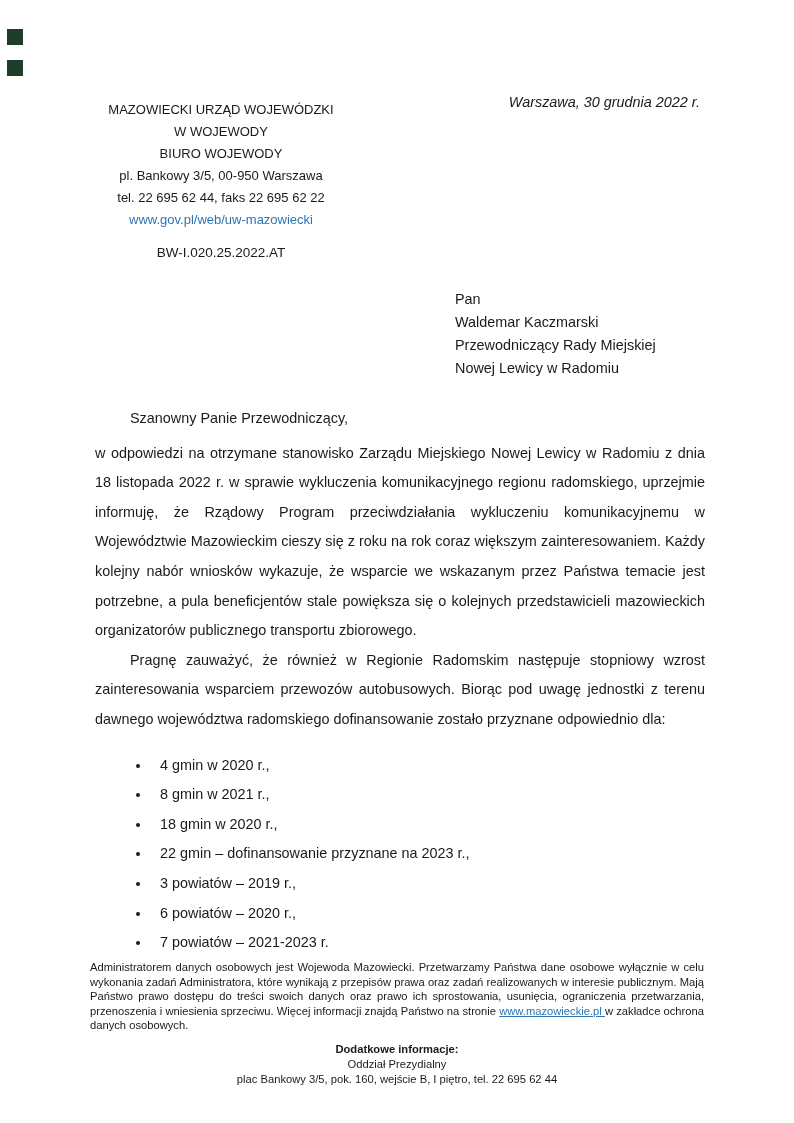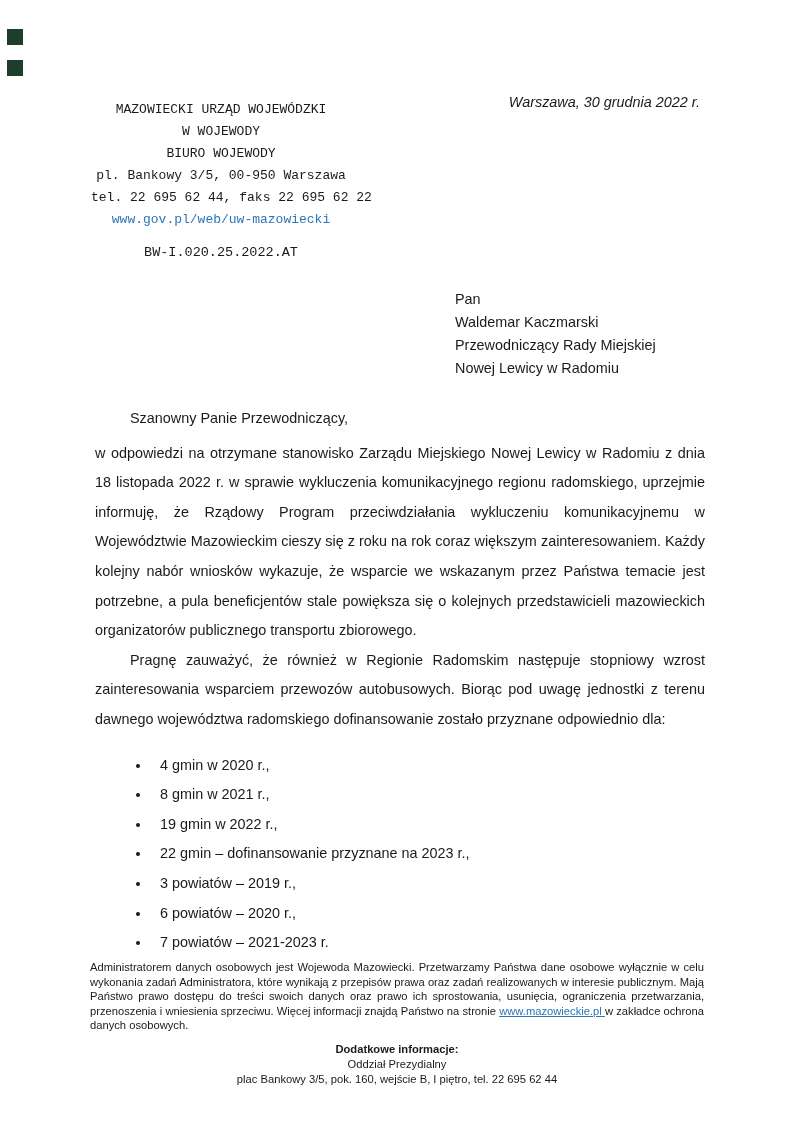--- a/index.html
+++ b/index.html
@@ -27,21 +27,20 @@
   
   .letterhead {
     position: absolute;
     left: 91px;
     top: 99px;
     width: 260px;
     text-align: center;
     font-size: 13px;
     line-height: 22px;
     white-space: nowrap;
-    font-family: Liberation Mono, monospace;
   }
   .letterhead .site-link {
     color: var(--link-blue, #2e74b5);
     text-decoration: none;
     cursor: pointer;
   }
   .letterhead .reference {
     margin-top: 11px;
     font-size: 13.5px;
   }
@@ -136,21 +135,21 @@
   </div>
 
 <div class="content">
   <div class="salutation">Szanowny Panie Przewodniczący,</div>
   <p class="para">w odpowiedzi na otrzymane stanowisko Zarządu Miejskiego Nowej Lewicy w Radomiu z dnia 18 listopada 2022 r. w sprawie wykluczenia komunikacyjnego regionu radomskiego, uprzejmie informuję, że Rządowy Program przeciwdziałania wykluczeniu komunikacyjnemu w Województwie Mazowieckim cieszy się z roku na rok coraz większym zainteresowaniem. Każdy kolejny nabór wniosków wykazuje, że wsparcie we wskazanym przez Państwa temacie jest potrzebne, a pula beneficjentów stale powiększa się o kolejnych przedstawicieli mazowieckich organizatorów publicznego transportu zbiorowego.</p>
   <p class="para indented">Pragnę zauważyć, że również w Regionie Radomskim następuje stopniowy wzrost zainteresowania wsparciem przewozów autobusowych. Biorąc pod uwagę jednostki z terenu dawnego województwa radomskiego dofinansowanie zostało przyznane odpowiednio dla:</p>
   <ul class="bullet-list">
 
   <li>4 gmin w 2020 r.,</li>
       <li>8 gmin w 2021 r.,</li>
-      <li>19 gmin w 2022 r.,</li>
+      <li>18 gmin w 2020 r.,</li>
       <li>22 gmin – dofinansowanie przyznane na 2023 r.,</li>
       <li>3 powiatów – 2019 r.,</li>
       <li>6 powiatów – 2020 r.,</li>
       <li>7 powiatów – 2021-2023 r.</li>
     </ul>
 </div>
 
 <div class="footer">
   <p class="privacy"><span>Administratorem danych osobowych jest Wojewoda Mazowiecki. Przetwarzamy Państwa dane osobowe wyłącznie w celu wykonania zadań Administratora, które wynikają z przepisów prawa oraz zadań realizowanych w interesie publicznym. Mają Państwo prawo dostępu do treści swoich danych oraz prawo ich sprostowania, usunięcia, ograniczenia przetwarzania, przenoszenia i wniesienia sprzeciwu. Więcej informacji znajdą Państwo na stronie </span><a class="privacy-link">www.mazowieckie.pl </a><span>w zakładce ochrona danych osobowych.</span></p>
   <div class="contact">

